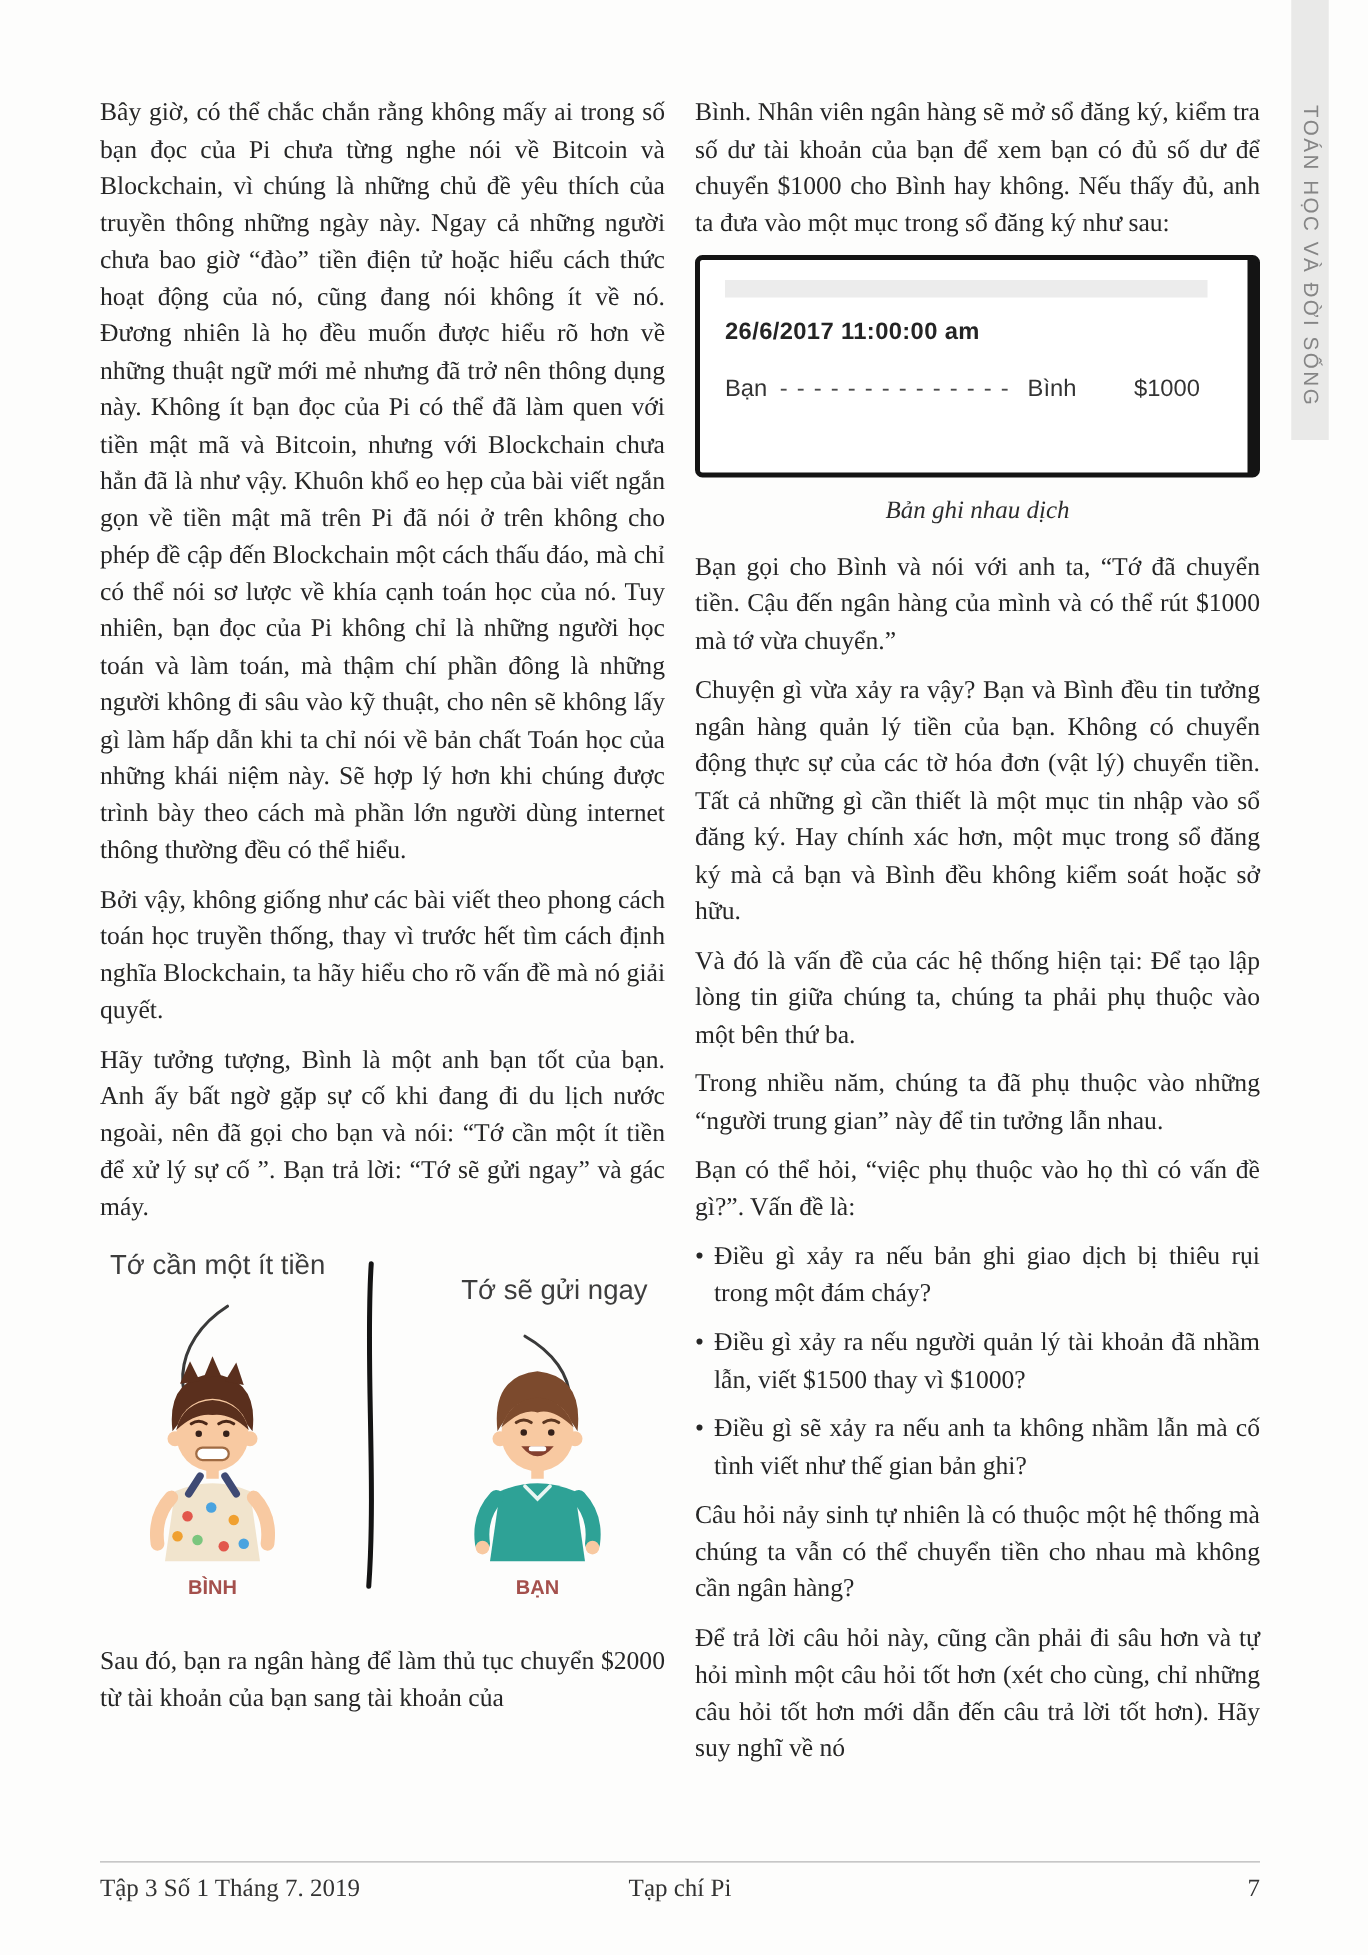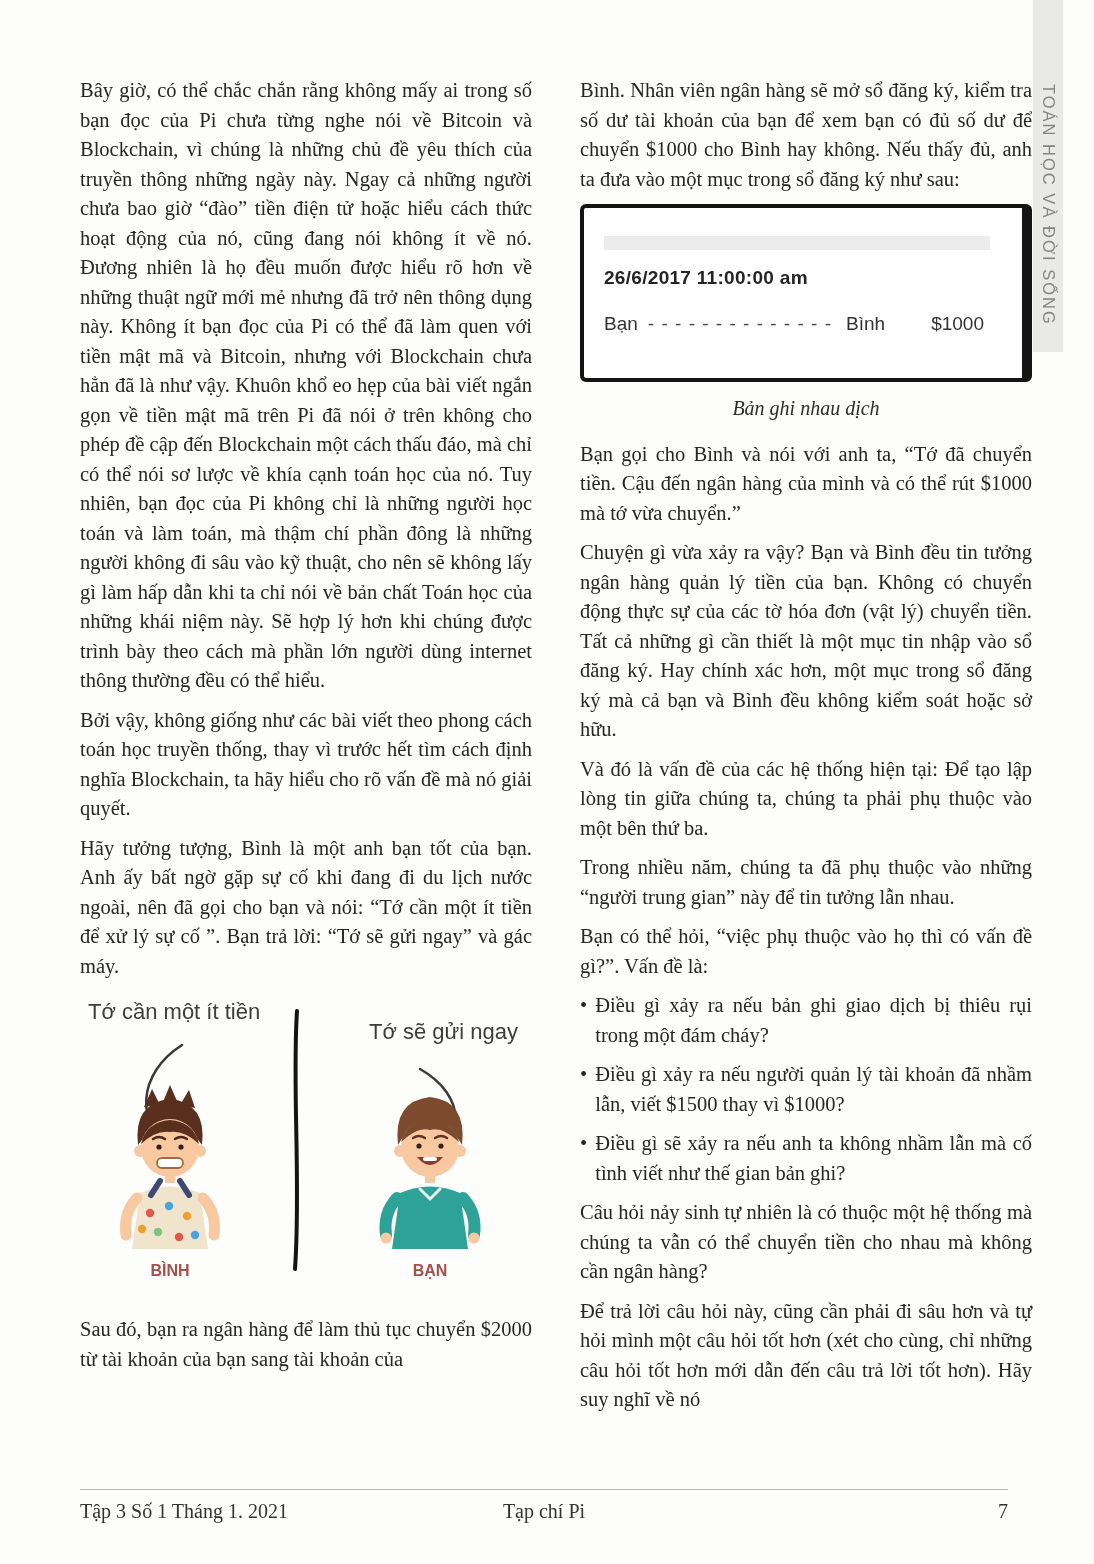--- a/index.html
+++ b/index.html
@@ -13,21 +13,21 @@
   }
   .col {
     position:absolute;
     top:76px;
     width:452px;
     font-size:20.5px;
     line-height:29.5px;
     text-align:justify;
   }
   #col-left { left:80px; }
-  #col-right { left:556px;margin-left:24px; }
+  #col-right { left:556px; }
   .col p { margin-bottom:10px; }
 
   
   .side-band {
     position:absolute; top:0; right:31px;
     width:30px; height:352px;
     background:#e9e9e8;
   }
   .side-text {
     writing-mode:vertical-rl;
@@ -63,21 +63,21 @@
   .name-left { left:30px; }
   .name-right { left:290px; }
   .illu-svg { position:absolute; inset:0; }
 
   
   .ledger {
     border:4px solid #141414;
     border-right-width:10px;
     border-radius:6px;
     height:178px;
-    padding:28px 20px;
+    padding:16px 20px;
     margin:6px 0 12px 0;
     font-family:"Liberation Sans","DejaVu Sans",sans-serif;
     background:#fff;
   }
   .ledger-band { height:14px; background:#ececec; width:97%; margin-bottom:13px; }
   .ledger-date { font-weight:bold; font-size:19px; color:#242424; margin-bottom:16px; letter-spacing:0.3px; }
   .ledger-row { display:flex; align-items:baseline; font-size:19px; color:#333; }
   .ledger-dashes { flex:1; margin:0 10px; white-space:nowrap; overflow:hidden; color:#4a4a4a; letter-spacing:1px; }
   .ledger-amount { margin-left:46px; margin-right:18px; }
   .ledger-caption {
@@ -219,16 +219,16 @@
     <span class="marker">•</span>
     <span class="btext">Điều gì sẽ xảy ra nếu anh ta không nhầm lẫn mà cố tình viết như thế gian bản ghi?</span>
   </p>
 
   <p>Câu hỏi nảy sinh tự nhiên là có thuộc một hệ thống mà chúng ta vẫn có thể chuyển tiền cho nhau mà không cần ngân hàng?</p>
   <p>Để trả lời câu hỏi này, cũng cần phải đi sâu hơn và tự hỏi mình một câu hỏi tốt hơn (xét cho cùng, chỉ những câu hỏi tốt hơn mới dẫn đến câu trả lời tốt hơn). Hãy suy nghĩ về nó</p>
 </div>
 
 <div class="footer-line"></div>
 <div class="footer">
-  <span class="f-left">Tập 3 Số 1 Tháng 1. 2021</span>
+  <span class="f-left">Tập 3 Số 1 Tháng 7. 2019</span>
   <span class="f-center">Tạp chí Pi</span>
   <span class="f-right">7</span>
 </div>
 
 </body></html>

